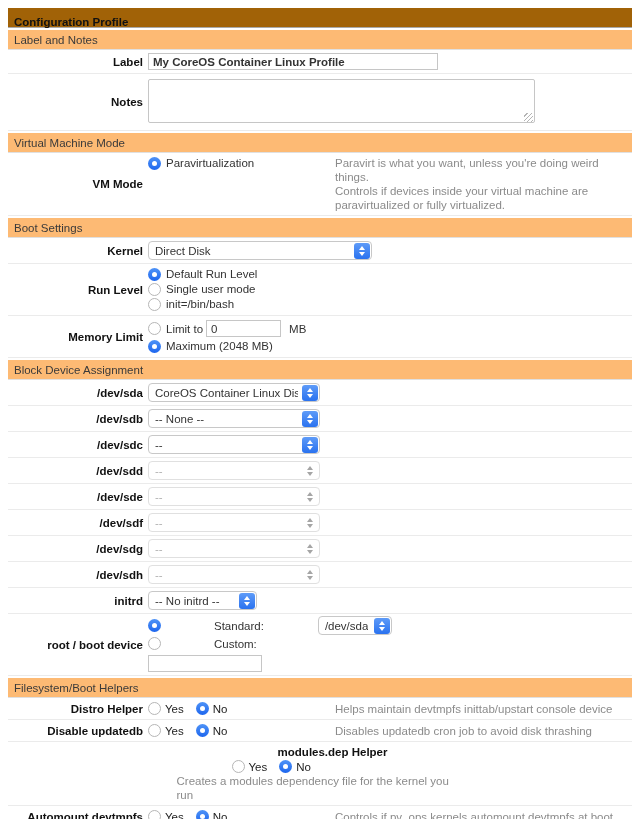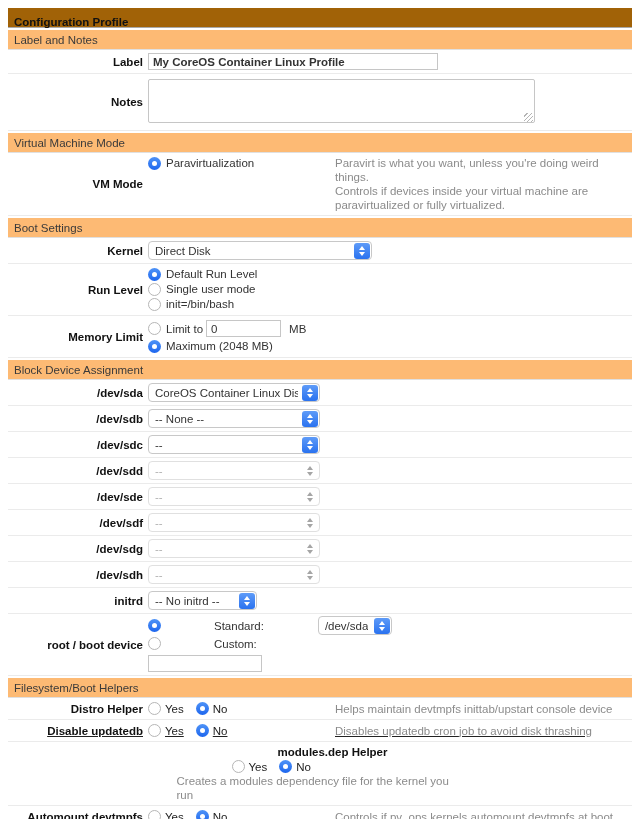--- a/index.html
+++ b/index.html
@@ -296,21 +296,21 @@
     <div class="lbl">Distro Helper</div>
     <div class="ctl ctl-fixed yn">
       <span class="radio"></span>
       <span>Yes</span>
       <span class="radio on yn-no"></span>
       <span>No</span>
     </div>
     <div class="help">Helps maintain devtmpfs inittab/upstart console device</div>
   </div>
 
-  <div class="row" style="align-items:center;text-decoration:underline;">
+  <div class="row" style="align-items:center;">
     <div class="lbl">Disable updatedb</div>
     <div class="ctl ctl-fixed yn">
       <span class="radio"></span>
       <span>Yes</span>
       <span class="radio on yn-no"></span>
       <span>No</span>
     </div>
     <div class="help">Disables updatedb cron job to avoid disk thrashing</div>
   </div>
 

